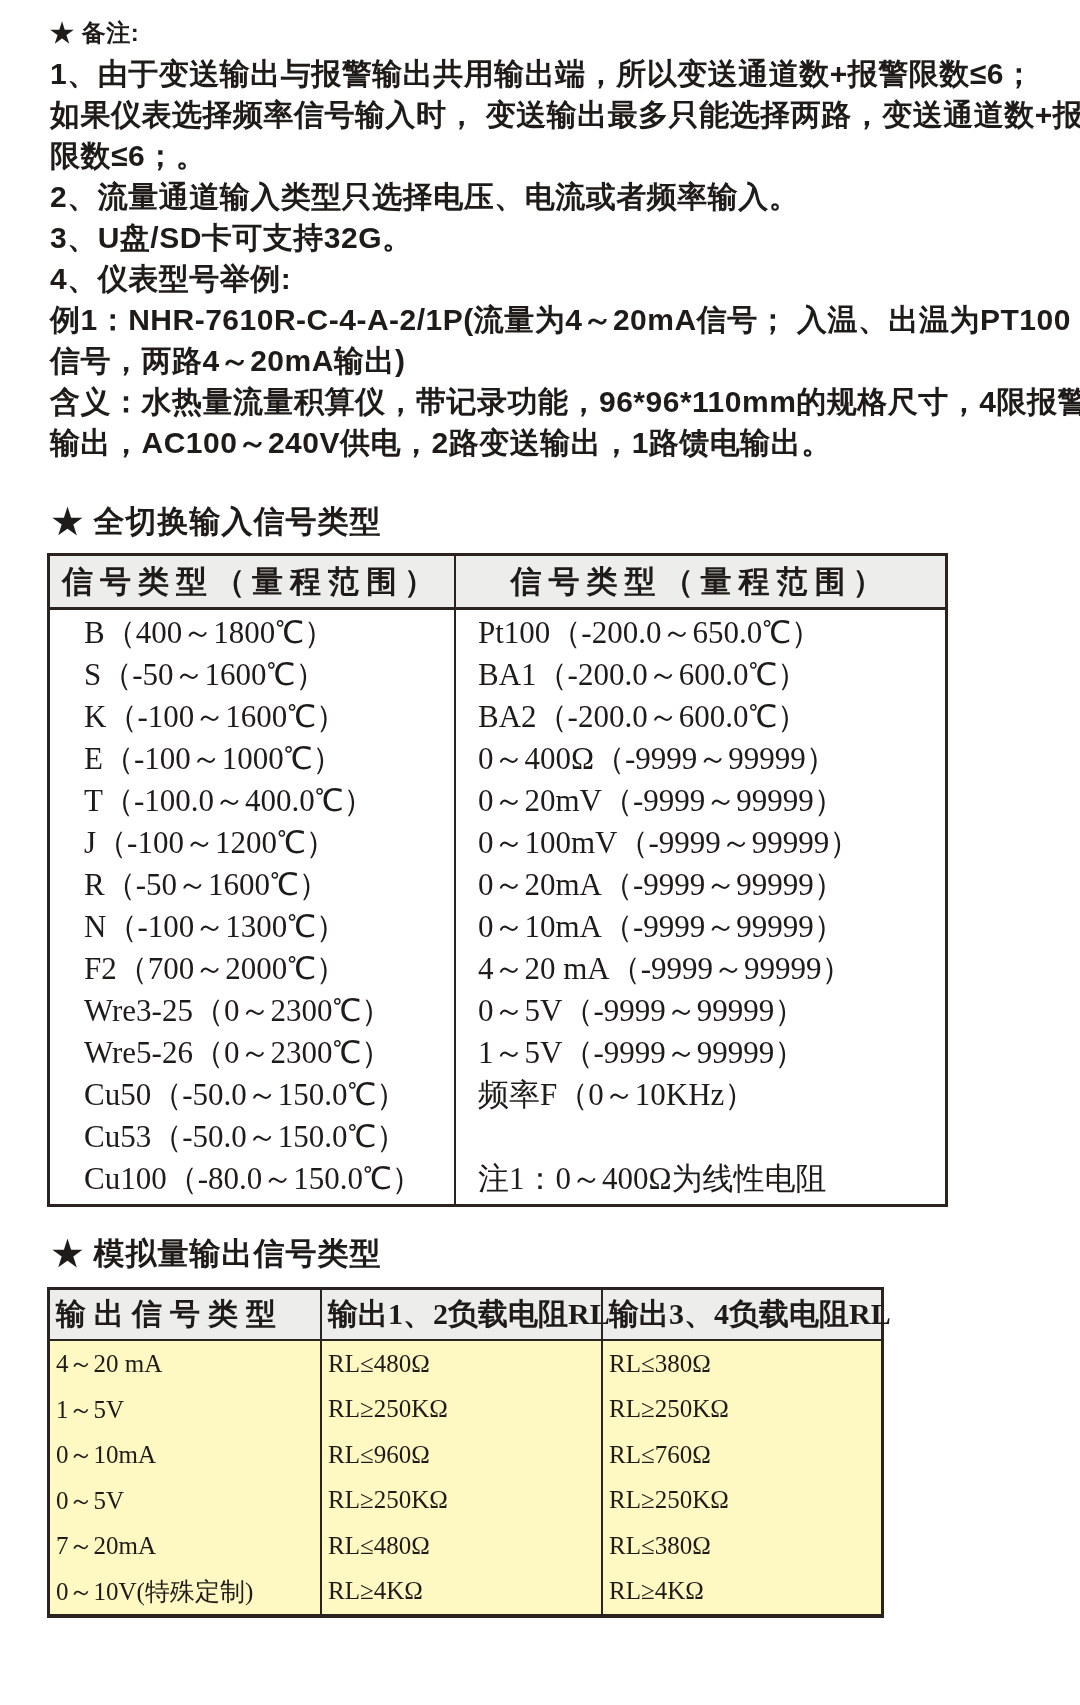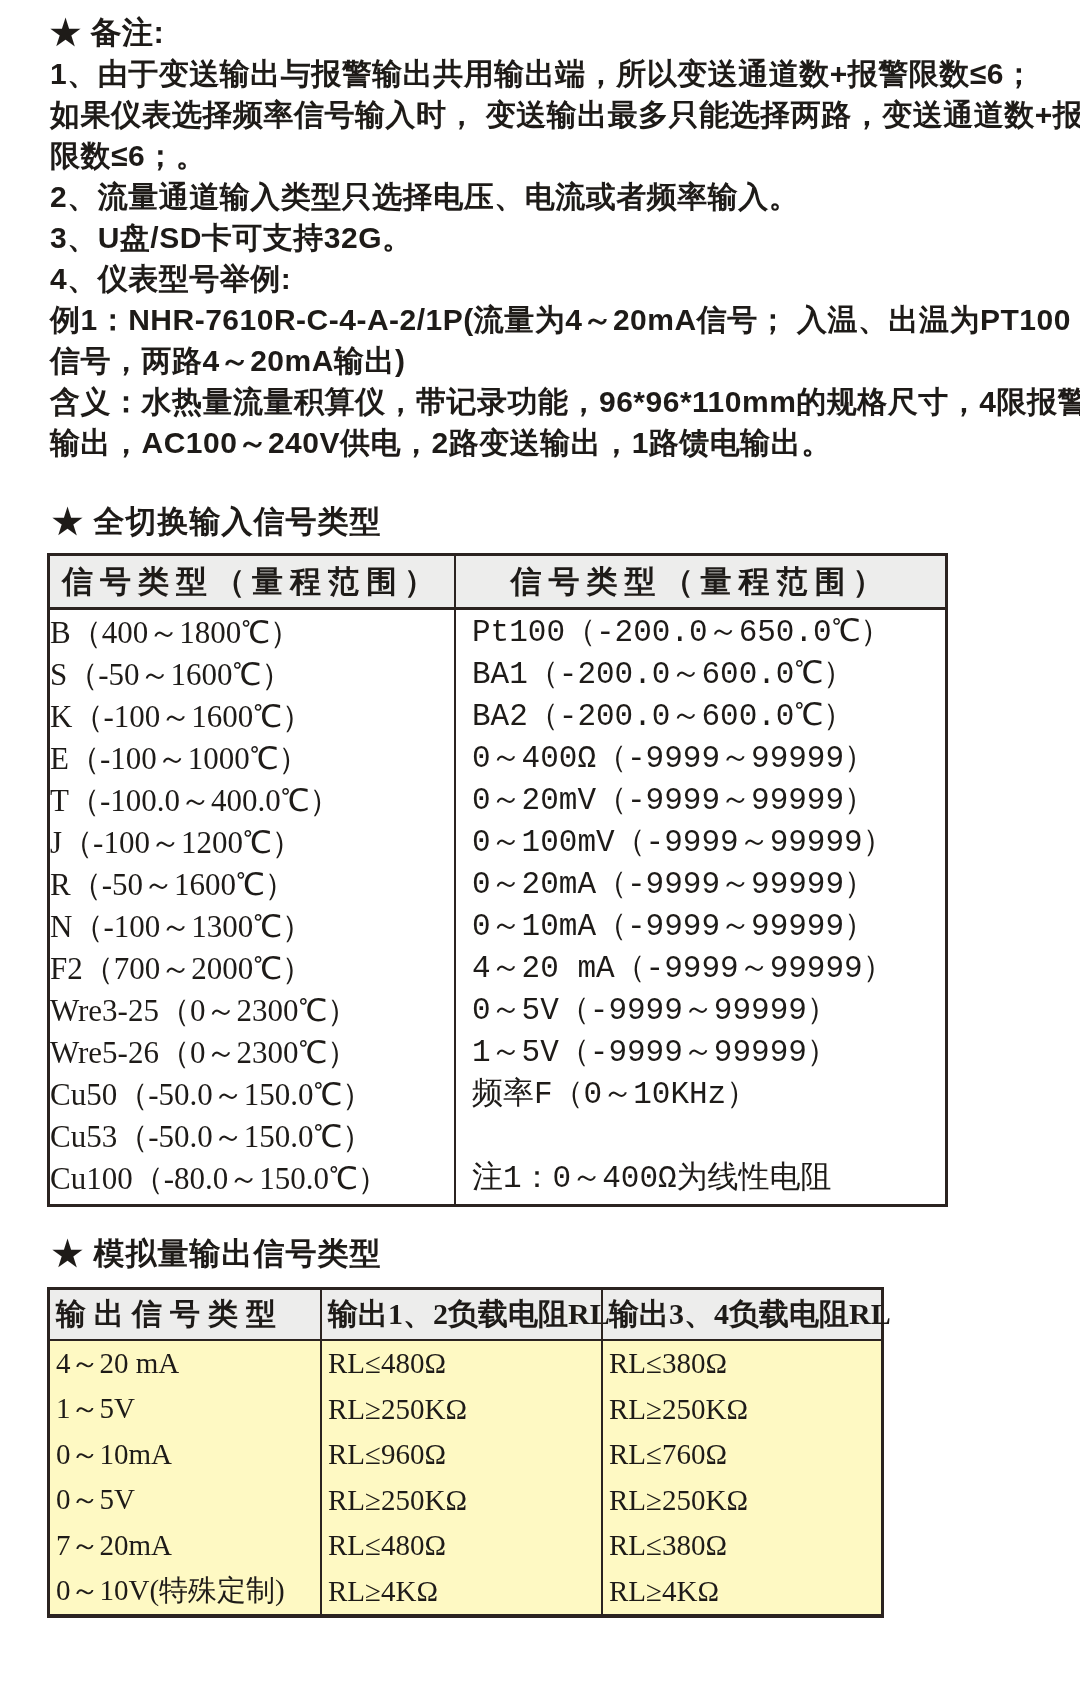--- a/index.html
+++ b/index.html
@@ -22,21 +22,21 @@
   .notes{
     position:absolute;left:50px;top:12px;right:20px;
   }
   .nline{
     font-size:30px;
     line-height:41px;
     font-weight:bold;
     white-space:nowrap;
     letter-spacing:0.5px;
   }
-  .nline.notes-title{font-size:31px;}
+  .nline.notes-title{font-size:24px;}
   
   .sec-title{
     position:absolute;left:52px;
     font-size:31px;font-weight:bold;
     letter-spacing:1px;
     white-space:nowrap;
   }
   .sec-title.t-input{top:501px;}
   .sec-title.t-output{top:1233px;}
   
@@ -61,23 +61,24 @@
   }
   .t1-hcell.right{border-left:2px solid var(--border);}
   .t1-body{
     display:grid;grid-template-columns:404px 1fr;
   }
   .t1-col{padding:2px 0 4px 0;}
   .t1-col.right{border-left:2px solid var(--border);}
   .t1-line{
     height:42px;line-height:42px;
     font-size:31px;
-    white-space:nowrap;
-  }
-  .t1-col.right .t1-line{padding-left:16px;font-family:Liberation Mono, monospace;}
+    padding-left:34px;
+    white-space:nowrap;
+  }
+  .t1-col.right .t1-line{padding-left:22px;}
   .t1-line.spacer{height:42px;}
   
   .table2{
     position:absolute;left:47px;top:1287px;
     width:837px;
     border:3px solid var(--border);
     border-bottom-width:4px;
     background:#fef9c3;
     font-family:var(--serif);
   }
@@ -94,21 +95,21 @@
     white-space:nowrap;
   }
   .t2-hcell.c0{letter-spacing:8px;}
   .t2-hcell.c1,.t2-hcell.c2{border-left:2px solid var(--border);}
   .t2-body{
     display:grid;grid-template-columns:270px 281px 1fr;
     grid-auto-rows:45.5px;
   }
   .t2-cell{
     display:flex;align-items:center;
-    font-size:29px;
+    font-size:25px;
     padding-left:6px;
     white-space:nowrap;
   }
   .t2-cell.c1,.t2-cell.c2{border-left:2px solid var(--border);}
 </style>
 </head>
 <body>
 
 <div class="notes">
   <div class="nline notes-title">★ 备注:</div>

